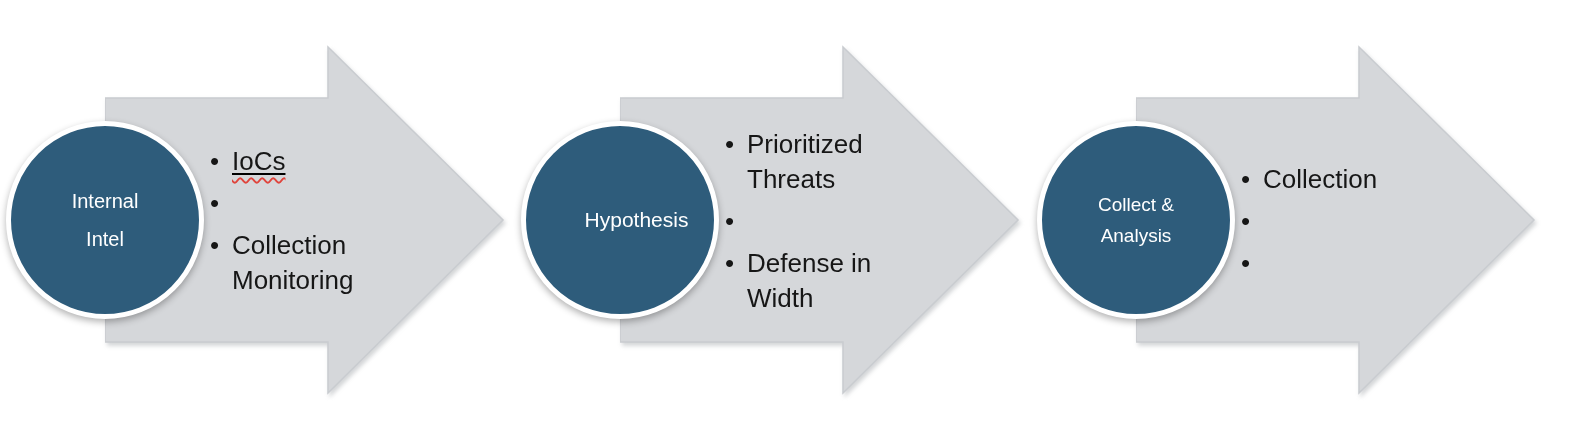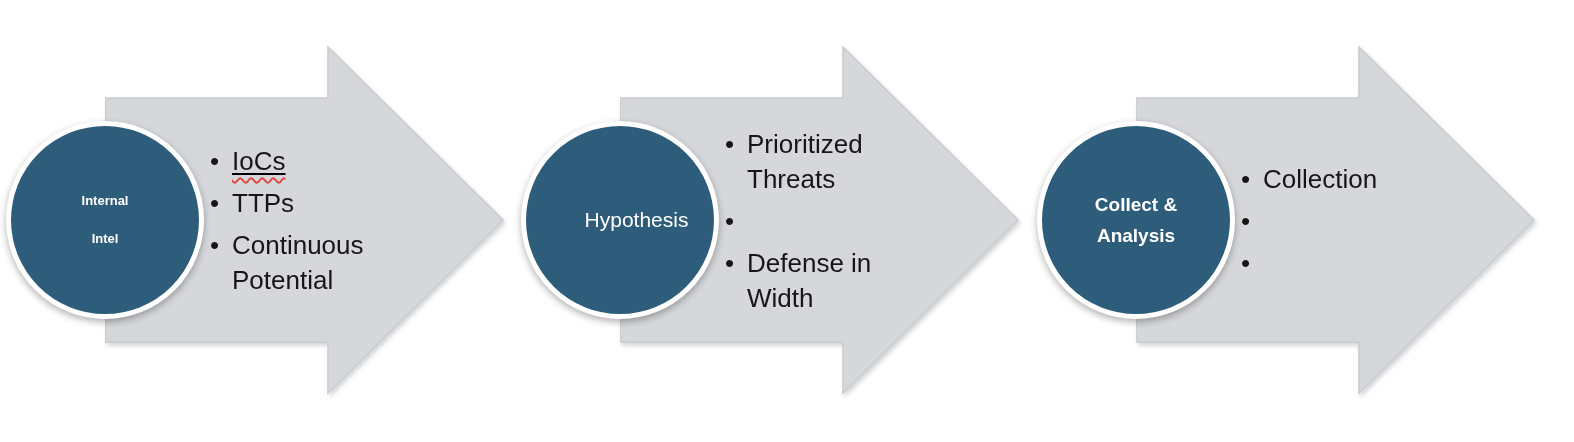--- a/index.html
+++ b/index.html
@@ -43,23 +43,23 @@
     border:5px solid var(--circle-ring);
     border-radius:50%;
     background:var(--circle-fill);
     box-shadow:0 3px 7px rgba(0,0,0,.30);
     display:flex;flex-direction:column;
     align-items:center;justify-content:center;
     text-align:center;
     color:var(--circle-text);
   }
   .circle .cline{display:block;}
-  .c1 .cline{font-size:13px;line-height:38px;font-weight:bold;}
+  .c1 .cline{font-size:20px;line-height:38px;}
   .c2 .cline{font-size:21px;line-height:26px;margin-left:33px;}
-  .c3 .cline{font-size:19px;line-height:31px;font-weight:bold;}
+  .c3 .cline{font-size:19px;line-height:31px;}
 
   .bullets{
     position:absolute;left:210px;top:0;height:442px;
     display:flex;align-items:center;
   }
   .b1{width:187px;}
   .b2{width:152px;}
   .b3{width:185px;}
   .bullets ul{list-style:none;}
   .bullets li{
@@ -99,25 +99,24 @@
       <span class="cline">Intel</span>
     </div>
     <div class="bullets b1">
       <ul>
         <li>
           <span class="dot">•</span>
           <span class="btext"><span class="squiggle"><span class="usolid">IoCs</span></span></span>
         </li>
         <li>
           <span class="dot">•</span>
-          <span class="btext">TTPs</span>
         </li>
         <li>
           <span class="dot">•</span>
-          <span class="btext">Continuous Potential</span>
+          <span class="btext">Collection Monitoring</span>
         </li>
       </ul>
     </div>
   </div>
 
   <div class="stage s2">
     <svg class="arrow" viewBox="0 0 400 350" aria-hidden="true">
       <polygon points="0,53 223,53 223,2 398,175 223,348 223,297 0,297"></polygon>
     </svg>
     <div class="circle c2">

